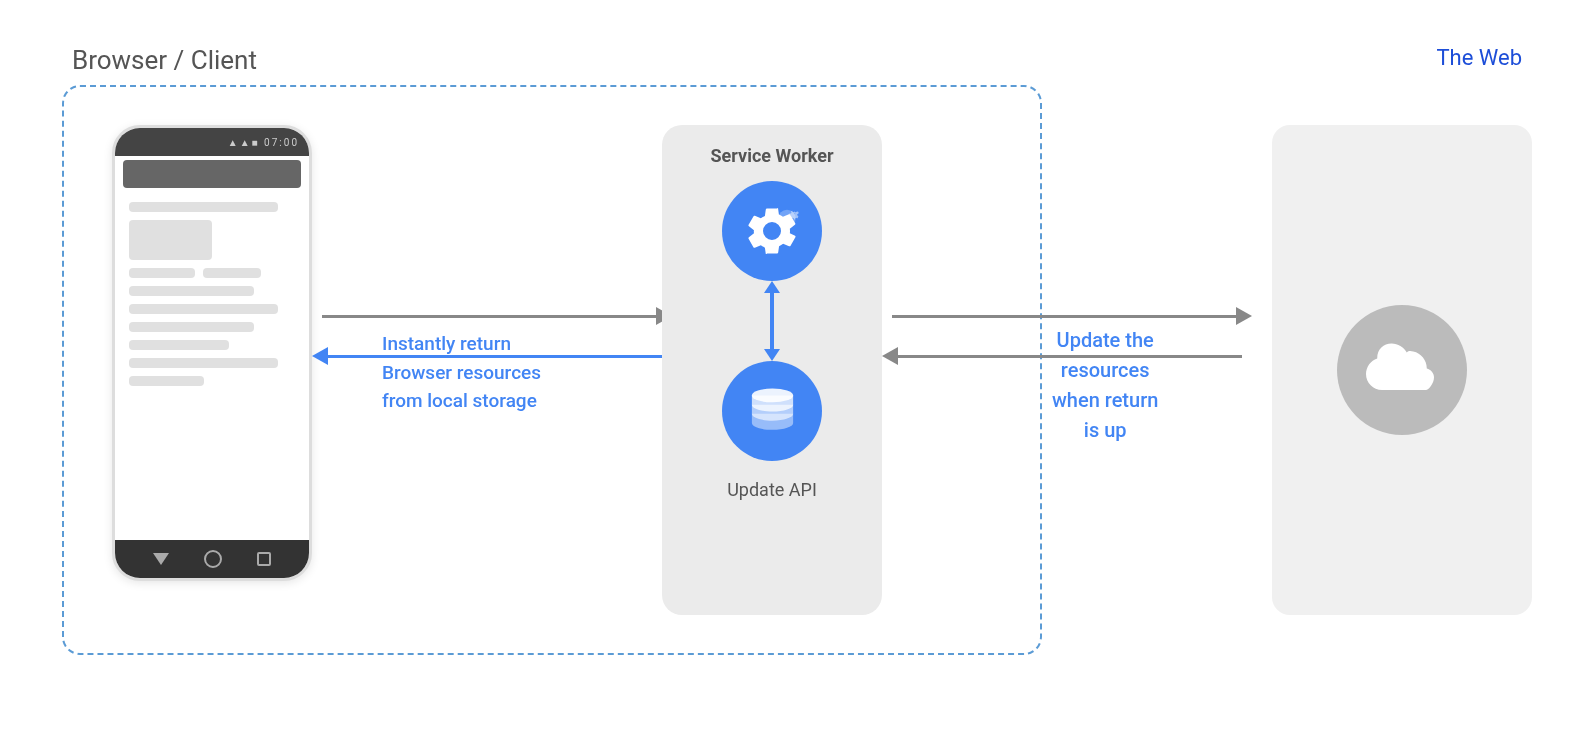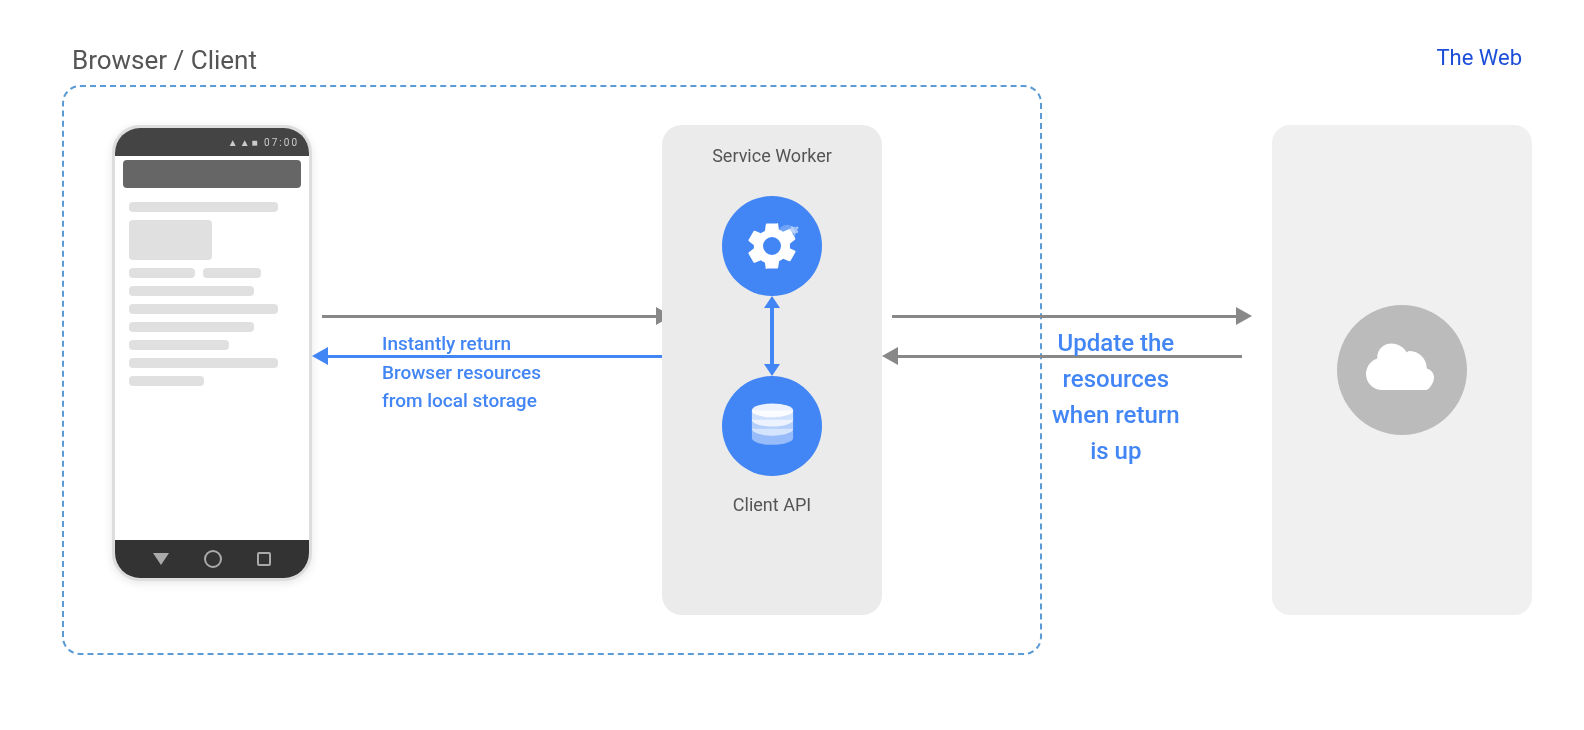--- a/index.html
+++ b/index.html
@@ -164,22 +164,22 @@
       border-radius: 20px;
       display: flex;
       flex-direction: column;
       align-items: center;
       padding: 20px 10px;
     }
 
     .sw-label {
       font-size: 18px;
       color: #555;
-      margin-bottom: 30px;
-      font-weight: 400;
+      margin-bottom: 15px;
+      font-weight: 700;
     }
 
     
     .sw-gear-circle {
       width: 100px;
       height: 100px;
       background: #4285f4;
       border-radius: 50%;
       display: flex;
       align-items: center;
@@ -352,21 +352,21 @@
       font-weight: 500;
       line-height: 1.5;
     }
 
     .text-update {
       position: absolute;
       top: 290px;
       left: 1010px;
       text-align: center;
       color: #4285f4;
-      font-size: 24px;
+      font-size: 20px;
       font-weight: 500;
       line-height: 1.5;
     }
 
   </style>
 </head>
 <body>
 
 <div class="diagram-container">
 
@@ -437,21 +437,21 @@
     <div class="sw-cache-circle">
       <svg class="cache-icon-svg" viewBox="0 0 24 24" xmlns="http://www.w3.org/2000/svg">
 
         <ellipse cx="12" cy="5" rx="9" ry="3" fill="white" opacity="0.9"></ellipse>
         <path d="M3,5v4c0,1.66,4.03,3,9,3s9-1.34,9-3V5" fill="white" opacity="0.75"></path>
         <path d="M3,9v4c0,1.66,4.03,3,9,3s9-1.34,9-3V9" fill="white" opacity="0.6"></path>
         <path d="M3,13v4c0,1.66,4.03,3,9,3s9-1.34,9-3V13" fill="white" opacity="0.45"></path>
       </svg>
     </div>
 
-    <div class="cache-label">Client API</div>
+    <div class="cache-label">Update API</div>
   </div>
 
   <div class="arrow-right-sw-web"></div>
 
   <div class="arrow-left-web-sw"></div>
 
   <div class="text-update">
     <span>Update the</span><br>
     <span>resources</span><br>
     <span>when return</span><br>

